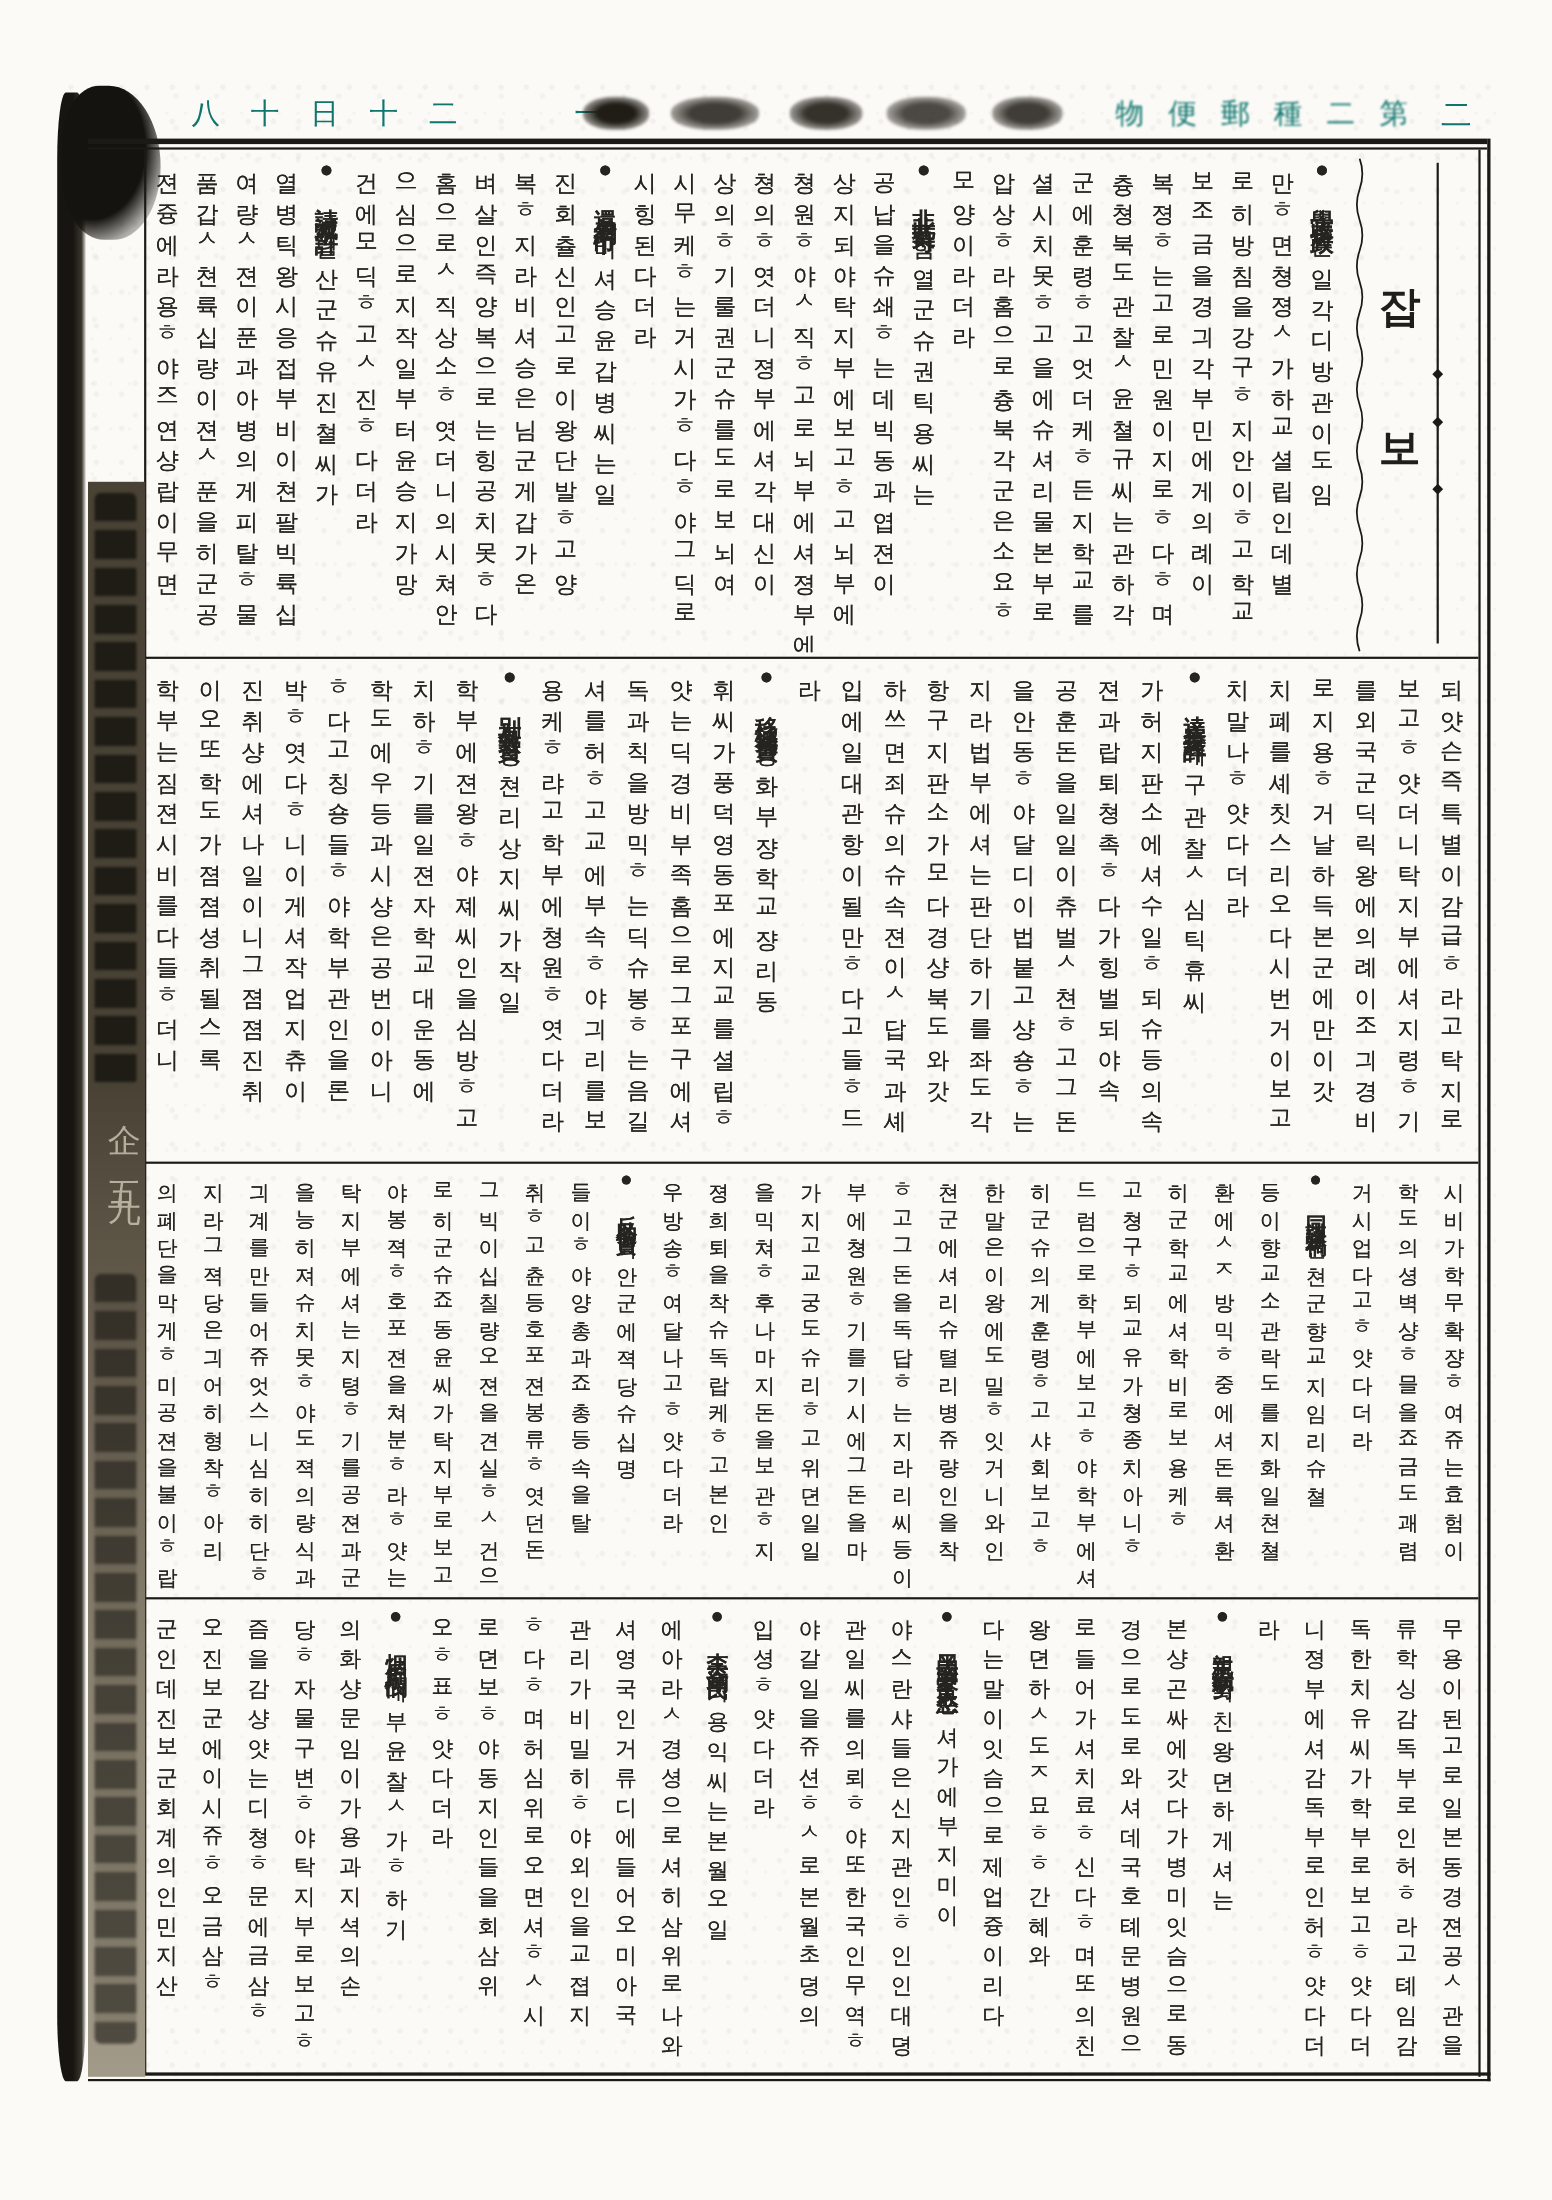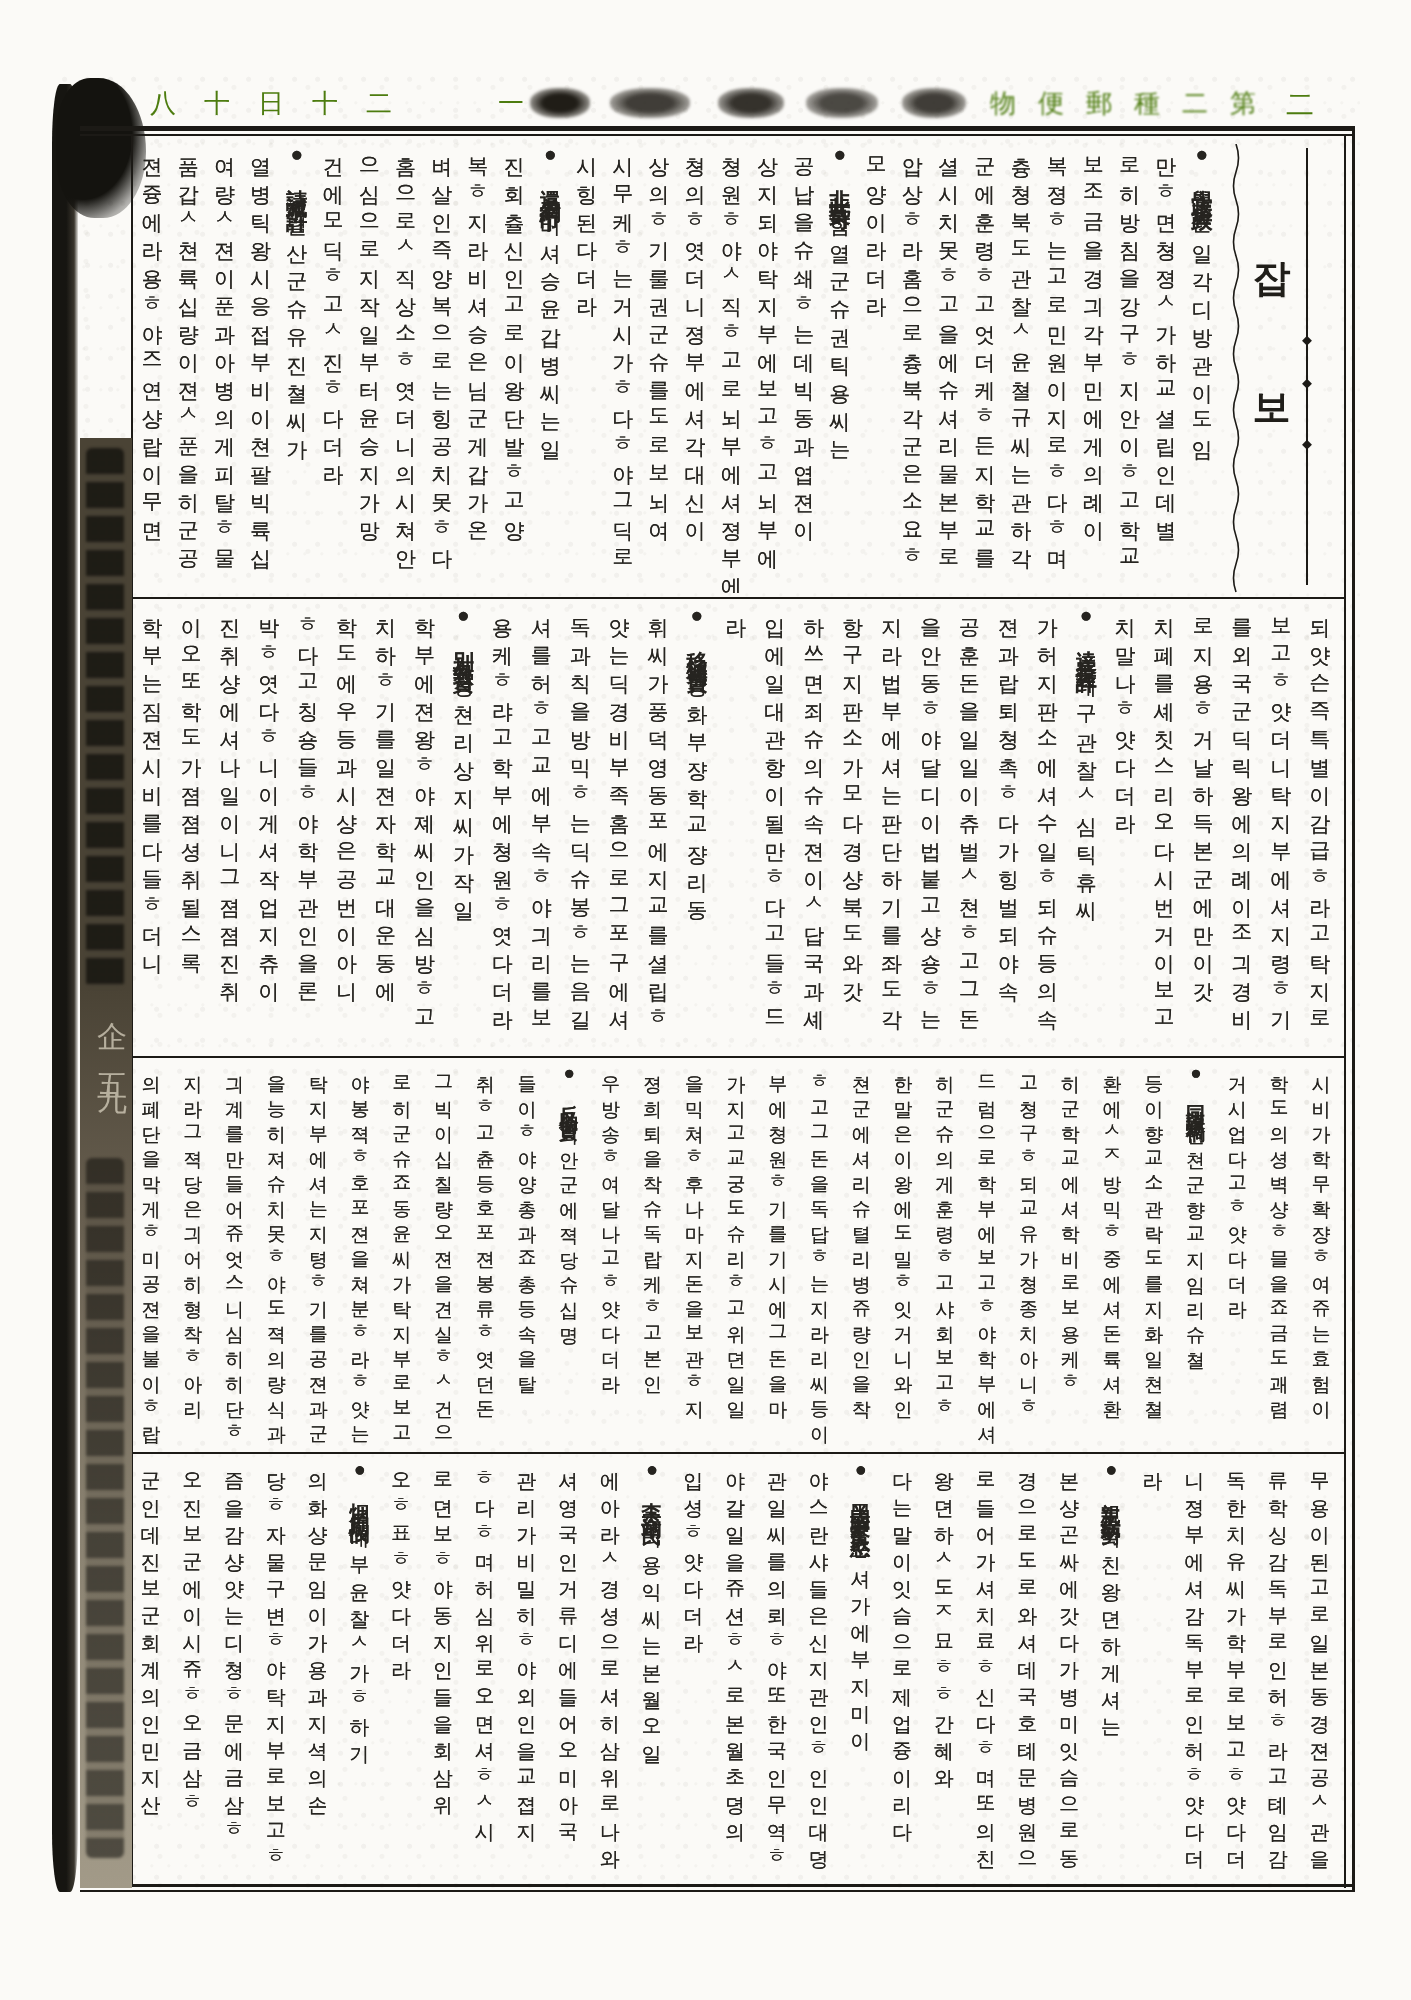--- a/index.html
+++ b/index.html
@@ -23,21 +23,21 @@
   #left-strip{position:absolute;left:80px;top:438px;width:52px;height:1450px;
     background:linear-gradient(180deg,#4a4335 0 38%,#6a6152 55%,#8a8271 75%,#a29a88 100%);
     filter:blur(.4px);}
   #left-strip .ghost{position:absolute;left:0;width:100%;text-align:center;color:#cfc8b6;
     writing-mode:vertical-rl;font-size:30px;letter-spacing:10px;opacity:.8;}
   #left-strip .smear{position:absolute;left:6px;width:38px;background:
       repeating-linear-gradient(180deg,rgba(15,14,10,.75) 0 26px,rgba(70,64,52,.4) 26px 34px);
     filter:blur(1.6px);border-radius:6px;}
   
   #header{position:absolute;left:90px;top:82px;width:1262px;height:44px;}
-  #header .hglyph{position:absolute;top:4px;font-size:26px;color:#4d7c0f;filter:blur(.6px);}
+  #header .hglyph{position:absolute;top:4px;font-size:26px;color:#0f766e;filter:blur(.6px);margin-left:24px;}
   #header .smudge{position:absolute;top:6px;height:30px;background:radial-gradient(ellipse,#201d17 0 40%,rgba(40,36,28,.5) 70%,transparent 100%);
     border-radius:45%;filter:blur(1.5px);}
   .rule-h{position:absolute;background:#1c1a16;}
   
   .band{position:absolute;left:134px;width:1208px;display:flex;flex-direction:row-reverse;overflow:hidden;}
   .cols{flex:1;display:flex;flex-direction:row-reverse;justify-content:space-between;padding:2px 8px 0 4px;overflow:hidden;}
   .col{writing-mode:vertical-rl;text-orientation:upright;white-space:nowrap;
        color:#262420;text-shadow:0 0 .6px rgba(38,36,32,.8);}
   .b1 .col,.b2 .col{font-size:21px;letter-spacing:7px;}
   .b3 .col{font-size:19px;letter-spacing:6px;}

